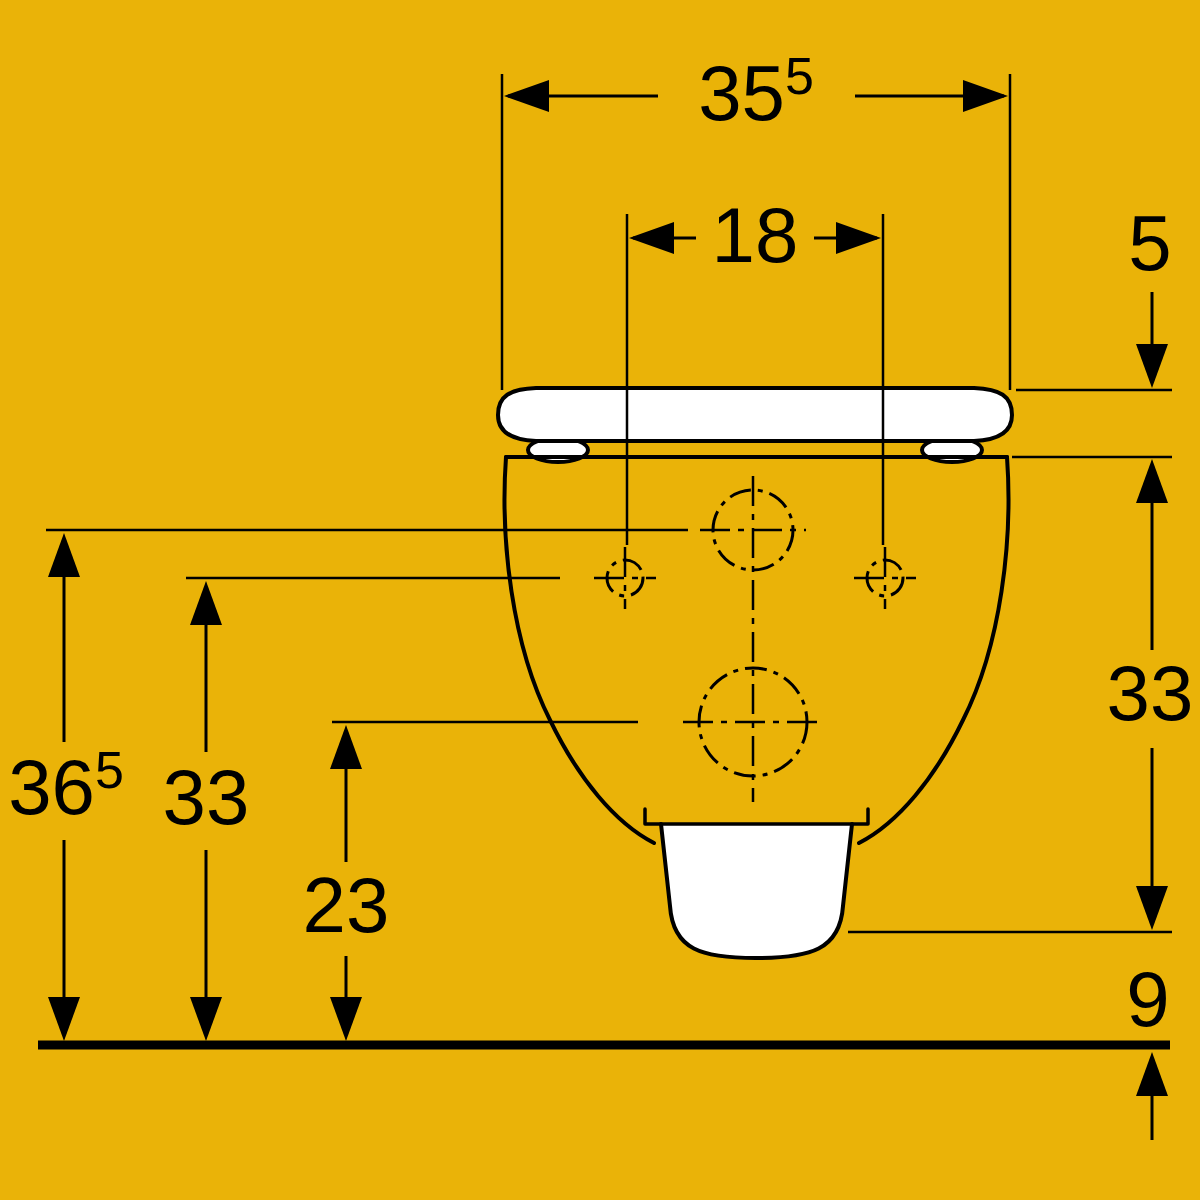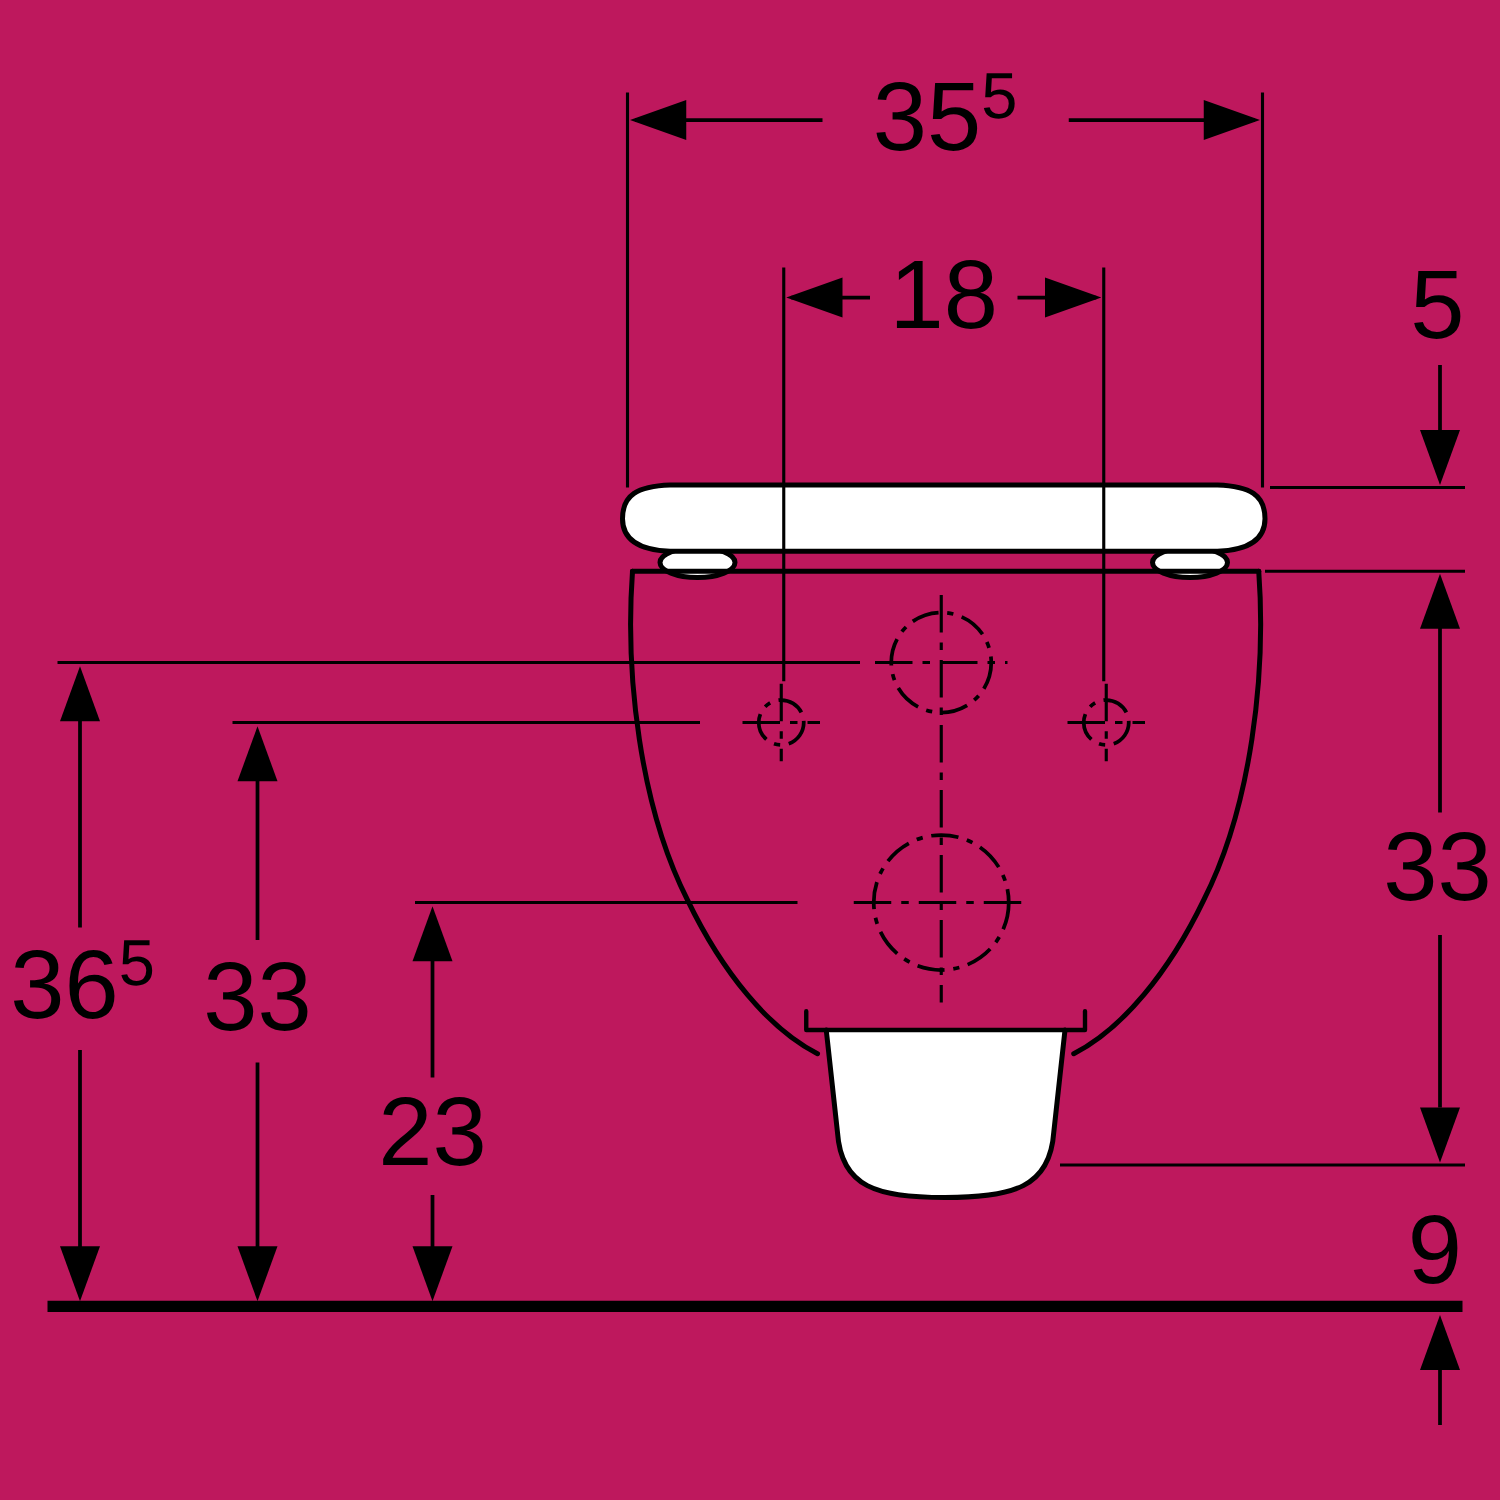--- a/index.html
+++ b/index.html
@@ -8,21 +8,21 @@
     background: #ffffff;
     width: 1200px;
     height: 1200px;
     overflow: hidden;
     font-family: "Liberation Sans", sans-serif;
   }
   .stage {
     position: relative;
     width: 1200px;
     height: 1200px;
-    background: #be185d;
+    background: #eab308;
   }
   svg { display: block; }
   .outline   { stroke: #000; stroke-width: 4;   fill: none; stroke-linecap: round; }
   .outline-f { stroke: #000; stroke-width: 4;   fill: #fff; stroke-linecap: round; }
   .thin      { stroke: #000; stroke-width: 2.5; fill: none; }
   .dimline   { stroke: #000; stroke-width: 3;   fill: none; }
   .dashdot   { stroke: #000; stroke-width: 3;   fill: none; stroke-dasharray: 22 7 5 7; }
   .centerln  { stroke: #000; stroke-width: 2.5; fill: none; stroke-dasharray: 30 8 6 8; }
   .arrow     { fill: #000; stroke: none; }
   .dimtext   { font-family: "Liberation Sans", sans-serif; font-size: 78px; fill: #000; }

